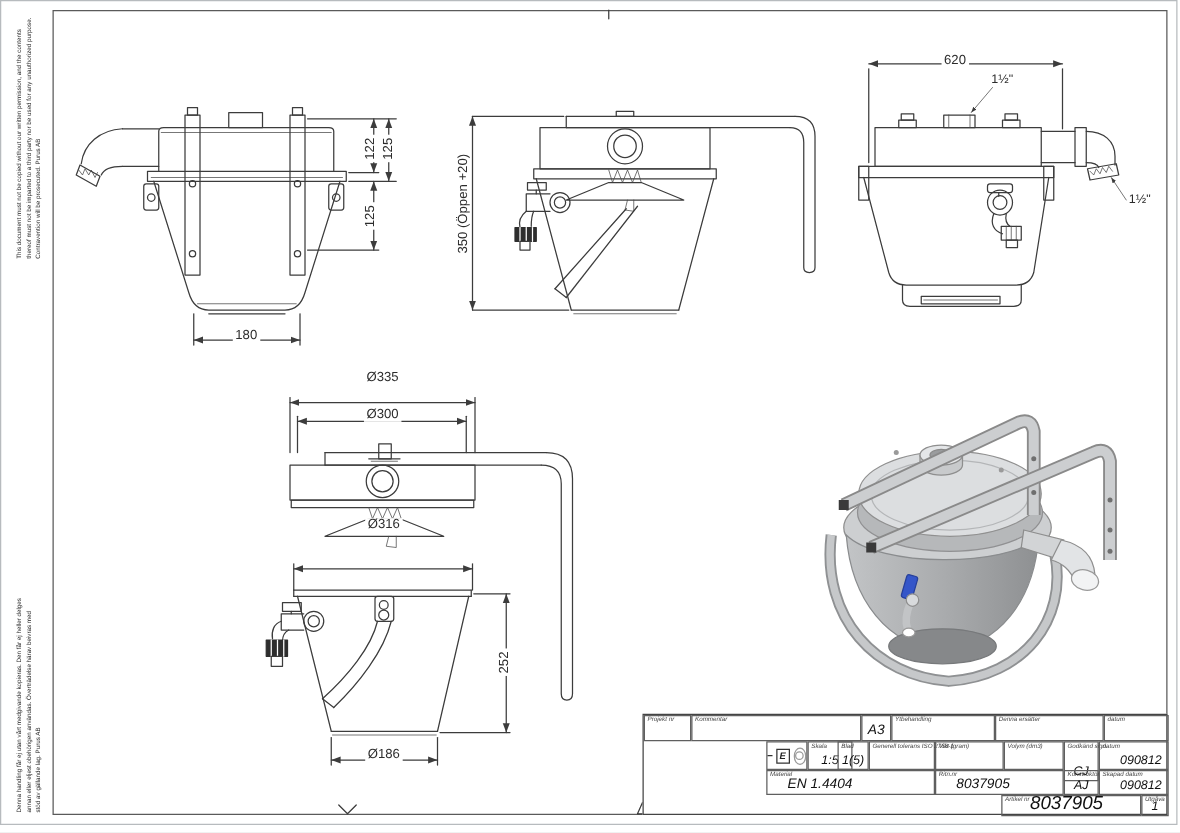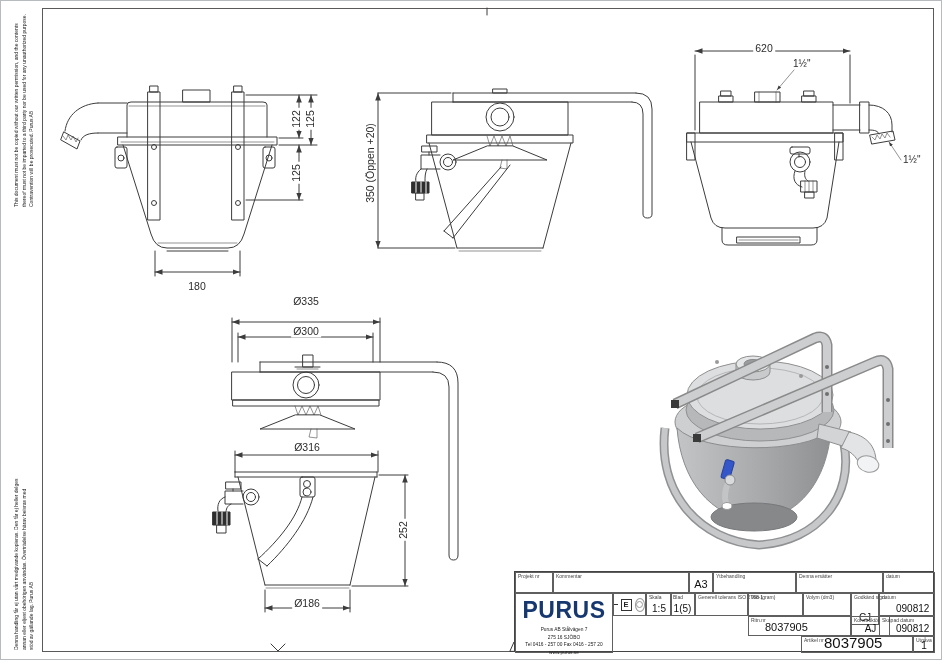--- a/index.html
+++ b/index.html
@@ -18,21 +18,21 @@
     fill:none;stroke:#3c3c3c;stroke-width:1;stroke-linecap:round;stroke-linejoin:round;}
   .lineart .thin{stroke-width:0.6;stroke:#4a4a4a;}
   .lineart .fdark{fill:#2e2e2e;stroke:#2e2e2e;}
   .lineart .wline{stroke:#ffffff;}
   
   .dim{position:absolute;font-size:10.5px;color:#2c2c2c;background:#fff;padding:0 2px;line-height:1.05;
        white-space:nowrap;transform:translate(-50%,-50%);}
   .dim.rot{transform:translate(-50%,-50%) rotate(-90deg);}
   .note{position:absolute;font-size:10px;color:#2c2c2c;white-space:nowrap;line-height:1;}
   
-  .tb{position:absolute;left:514px;top:571px;width:420px;height:81px;border:1px solid #444;box-sizing:border-box;background:#fff;}
+  .tb{position:absolute;left:514px;top:571px;width:420px;height:81px;border:1px solid #444;box-sizing:border-box;background:#fff;font-style:italic;}
   .tc{position:absolute;border:1px solid #5f5f5f;box-sizing:border-box;}
   .tc .lbl{position:absolute;left:2px;top:1px;font-size:5px;color:#444;line-height:1;white-space:nowrap;}
   .tc .val{position:absolute;left:16px;bottom:1px;font-size:11px;color:#101010;line-height:1.05;white-space:nowrap;}
   .tc .val.c{left:0;right:0;text-align:center;}
   .tc .val.big{font-size:15px;}
   .tc .val.med{font-size:12px;}
   .tc .val.sm{font-size:10px;}
   .logo-cell{text-align:center;}
   .purus{font-weight:bold;font-size:23px;letter-spacing:0.5px;color:#16386e;margin-top:3px;
          transform:scaleY(1.04);}
@@ -324,28 +324,28 @@
       <path d="M93,173 C90,180 89,187 91,193" fill="none" stroke="#c2c4c6" stroke-width="6"></path>
       <ellipse cx="92" cy="196" rx="5" ry="3.5" fill="#ffffff" stroke="#9a9a9a"></ellipse>
       <rect x="88" y="150" width="9" height="19" rx="2" fill="#3556c9" stroke="#27409a" transform="rotate(16 92 160)"></rect>
       <circle cx="95" cy="170" r="5" fill="#d8dadc" stroke="#8e8e8e"></circle>
     </g>
   </svg>
 
   <div class="dim rot" style="left:297px;top:119px">122</div>
   <div class="dim rot" style="left:311px;top:119px">125</div>
   <div class="dim rot" style="left:297px;top:173px">125</div>
-  <div class="dim" style="left:197px;top:287px">180</div>
+  <div class="dim" style="left:197px;top:269px">180</div>
   <div class="dim rot" style="left:371px;top:163px">350 (Öppen +20)</div>
   <div class="dim" style="left:764px;top:49px">620</div>
   <div class="note" style="left:793px;top:59px">1½"</div>
   <div class="note" style="left:903px;top:155px">1½"</div>
   <div class="dim" style="left:306px;top:302px">Ø335</div>
   <div class="dim" style="left:306px;top:332px">Ø300</div>
-  <div class="dim" style="left:307px;top:448px">Ø316</div>
+  <div class="dim" style="left:307px;top:420px">Ø316</div>
   <div class="dim rot" style="left:404px;top:530px">252</div>
   <div class="dim" style="left:307px;top:604px">Ø186</div>
 
   <div class="tb">
 
     <div class="tc" style="left:0;top:0;width:38px;height:21px">
       <span class="lbl">Projekt nr</span>
     </div>
     <div class="tc" style="left:38px;top:0;width:136px;height:21px">
       <span class="lbl">Kommentar</span>
@@ -356,38 +356,29 @@
     <div class="tc" style="left:198px;top:0;width:83px;height:21px">
       <span class="lbl">Ytbehandling</span>
     </div>
     <div class="tc" style="left:281px;top:0;width:87px;height:21px">
       <span class="lbl">Denna ersätter</span>
     </div>
     <div class="tc" style="left:368px;top:0;width:52px;height:21px">
       <span class="lbl">datum</span>
     </div>
 
-    <div class="tc logo-cell" style="left:0;top:21px;width:98px;height:60px">
-      <div class="purus">PURUS</div>
-      <div class="addr">
-        <div>Purus AB    Stålvägen 7</div>
-        <div>275 16 SJÖBO</div>
-        <div>Tel 0416 - 257 00    Fax 0416 - 257 20</div>
-        <div>www.purus.se</div>
-      </div>
-    </div>
 
     <div class="tc symbols" style="left:98px;top:21px;width:33px;height:23px">
       <span class="e-line"></span>
         <span class="e-box">E</span>
       <span class="proj-sym">
           <i></i>
         </span>
     </div>
-    <div class="tc" style="left:131px;top:21px;width:26px;height:23px">
+    <div class="tc" style="left:131px;top:21px;width:36px;height:23px">
       <span class="lbl">Skala</span>
       <span class="val c sm">1:5</span>
     </div>
     <div class="tc" style="left:155px;top:21px;width:25px;height:23px">
       <span class="lbl">Blad</span>
       <span class="val c sm">1(5)</span>
     </div>
     <div class="tc" style="left:180px;top:21px;width:53px;height:23px">
       <span class="lbl">Generell tolerans ISO 2768-1</span>
     </div>
@@ -399,25 +390,29 @@
     </div>
     <div class="tc" style="left:336px;top:21px;width:28px;height:32px">
       <span class="lbl">Godkänd sign.</span>
       <span class="val c sm">CJ</span>
     </div>
     <div class="tc" style="left:364px;top:21px;width:56px;height:23px">
       <span class="lbl">datum</span>
       <span class="val sm">090812</span>
     </div>
 
+    <div class="tc" style="left:98px;top:44px;width:135px;height:20px">
+      <span class="lbl">Material</span>
+      <span class="val">EN 1.4404</span>
+    </div>
     <div class="tc" style="left:233px;top:44px;width:103px;height:20px">
       <span class="lbl">Ritn.nr</span>
       <span class="val">8037905</span>
     </div>
-    <div class="tc" style="left:336px;top:44px;width:39px;height:20px">
+    <div class="tc" style="left:336px;top:44px;width:28px;height:20px">
       <span class="lbl">Konstruktör</span>
       <span class="val c sm">AJ</span>
     </div>
     <div class="tc" style="left:364px;top:44px;width:56px;height:20px">
       <span class="lbl">Skapad datum</span>
       <span class="val sm">090812</span>
     </div>
 
     <div class="tc" style="left:286px;top:64px;width:112px;height:17px">
       <span class="lbl">Artikel nr</span>

